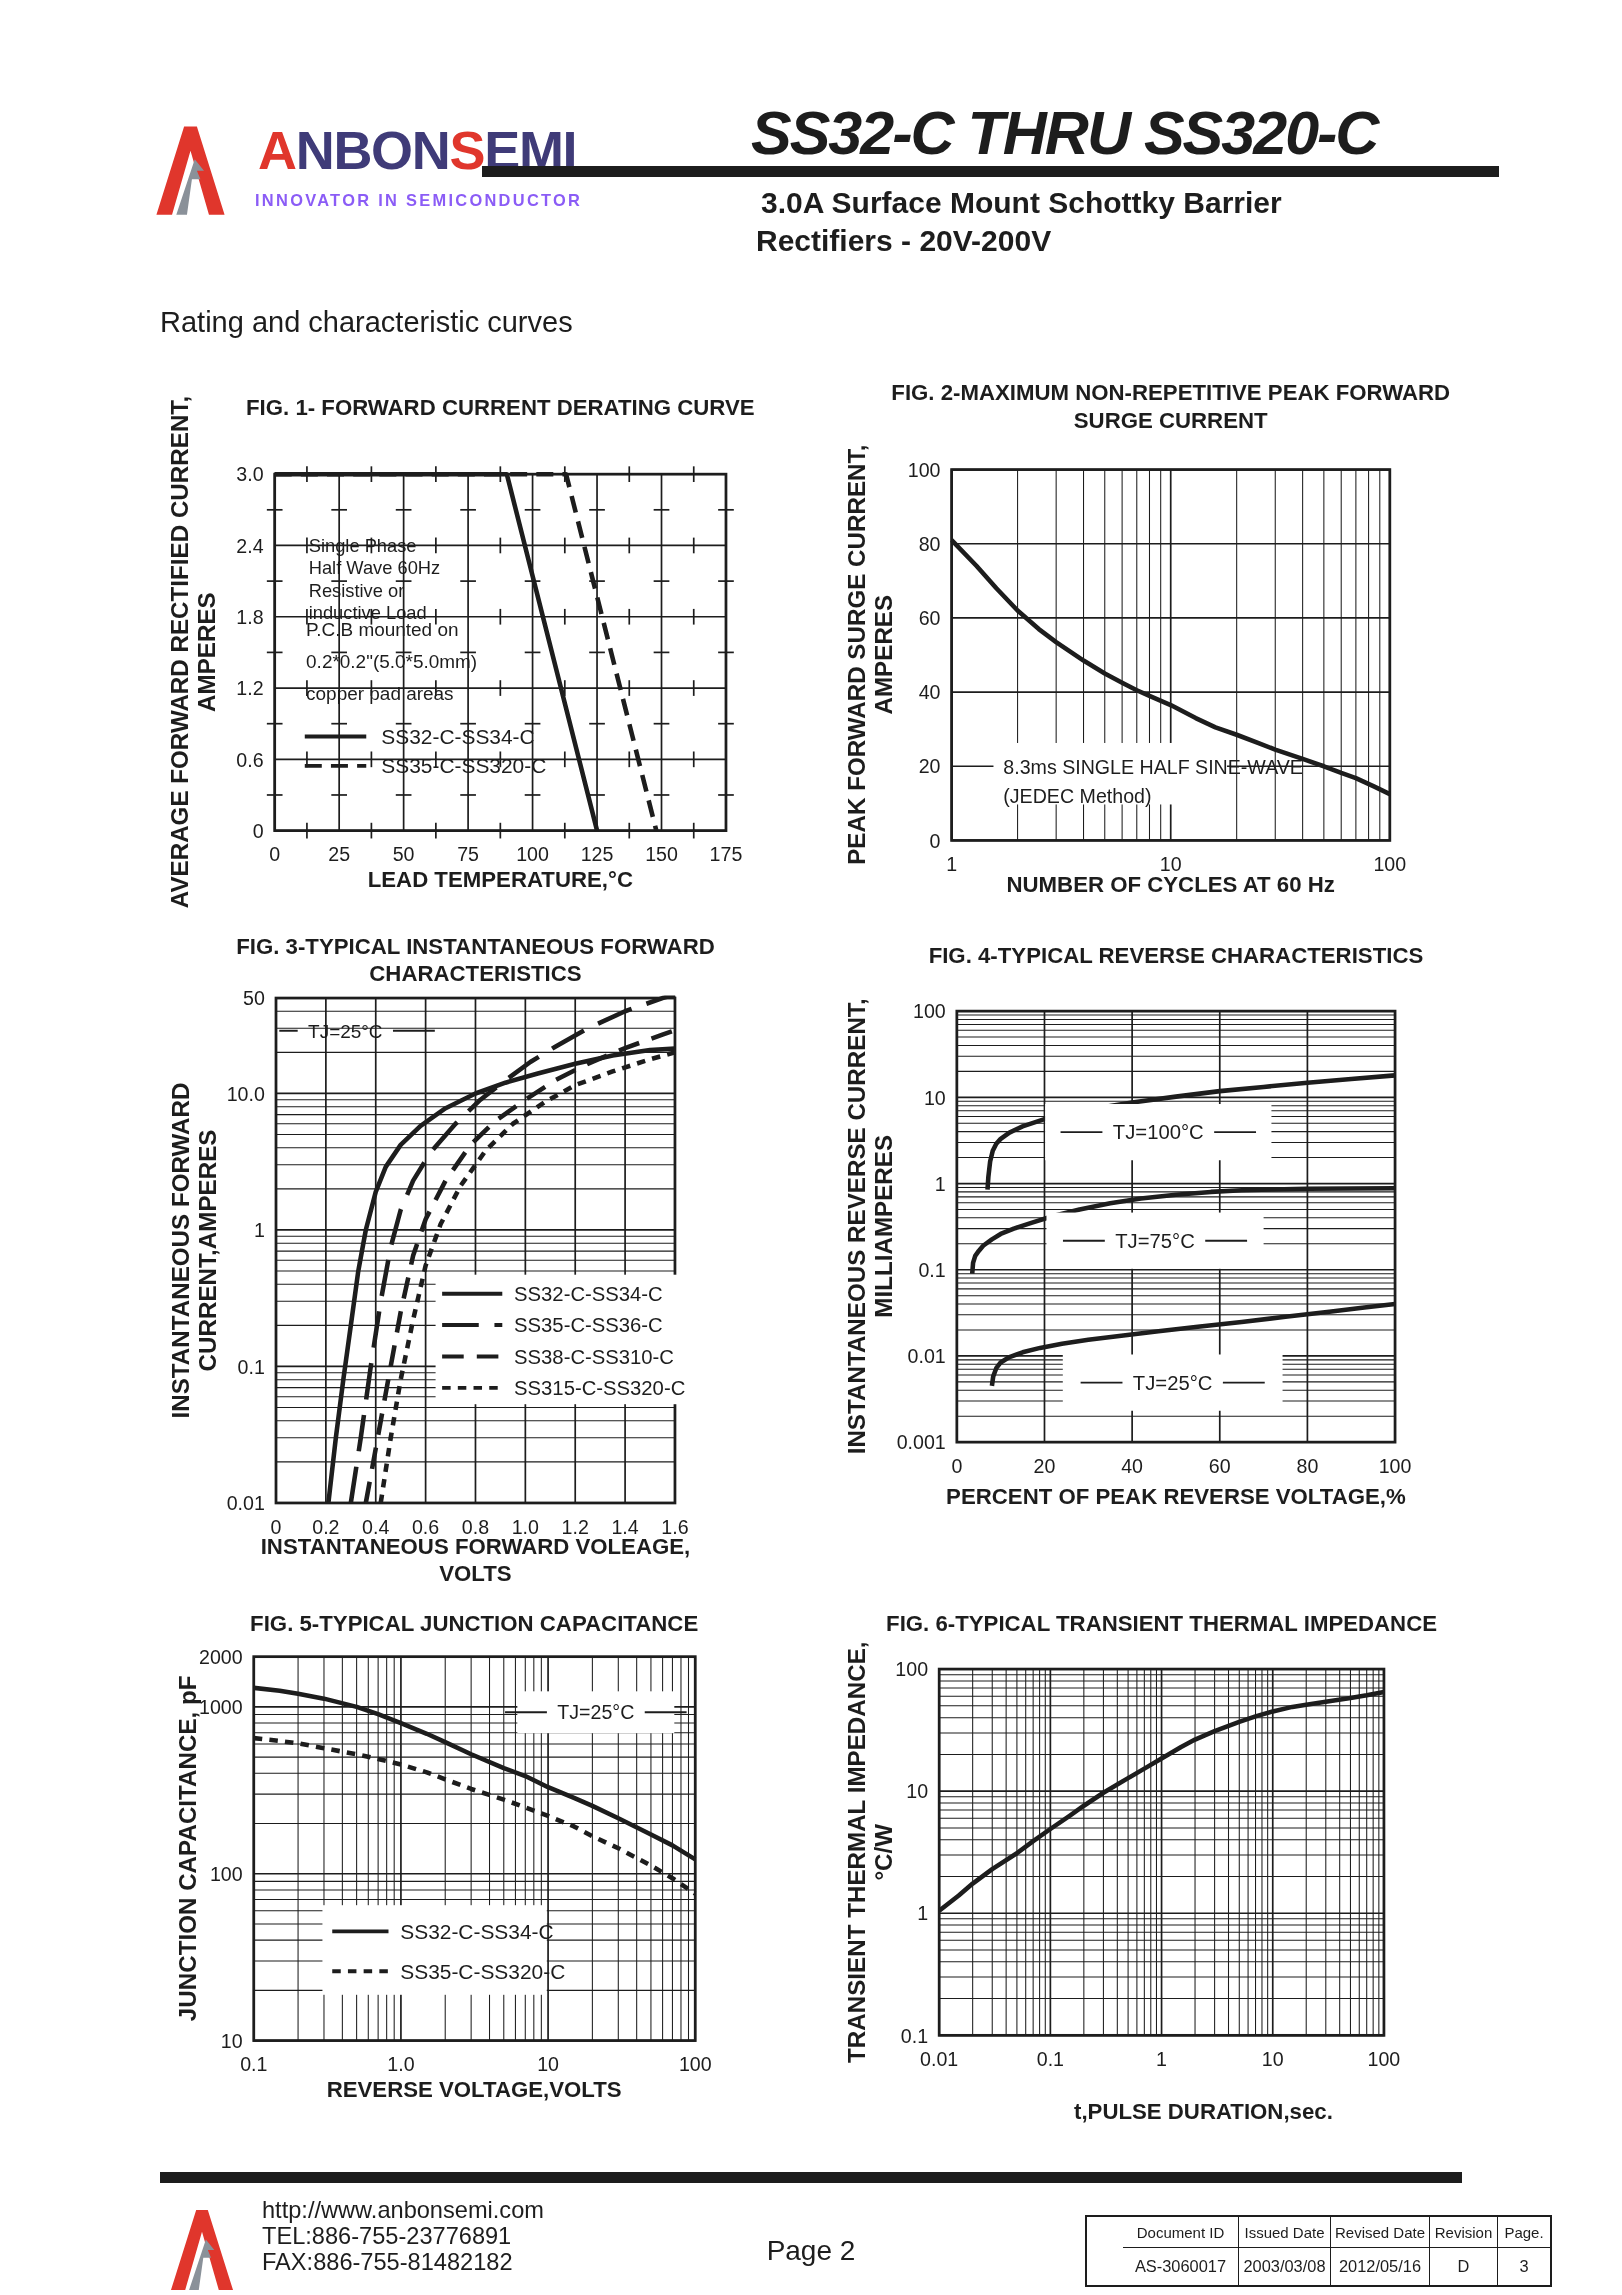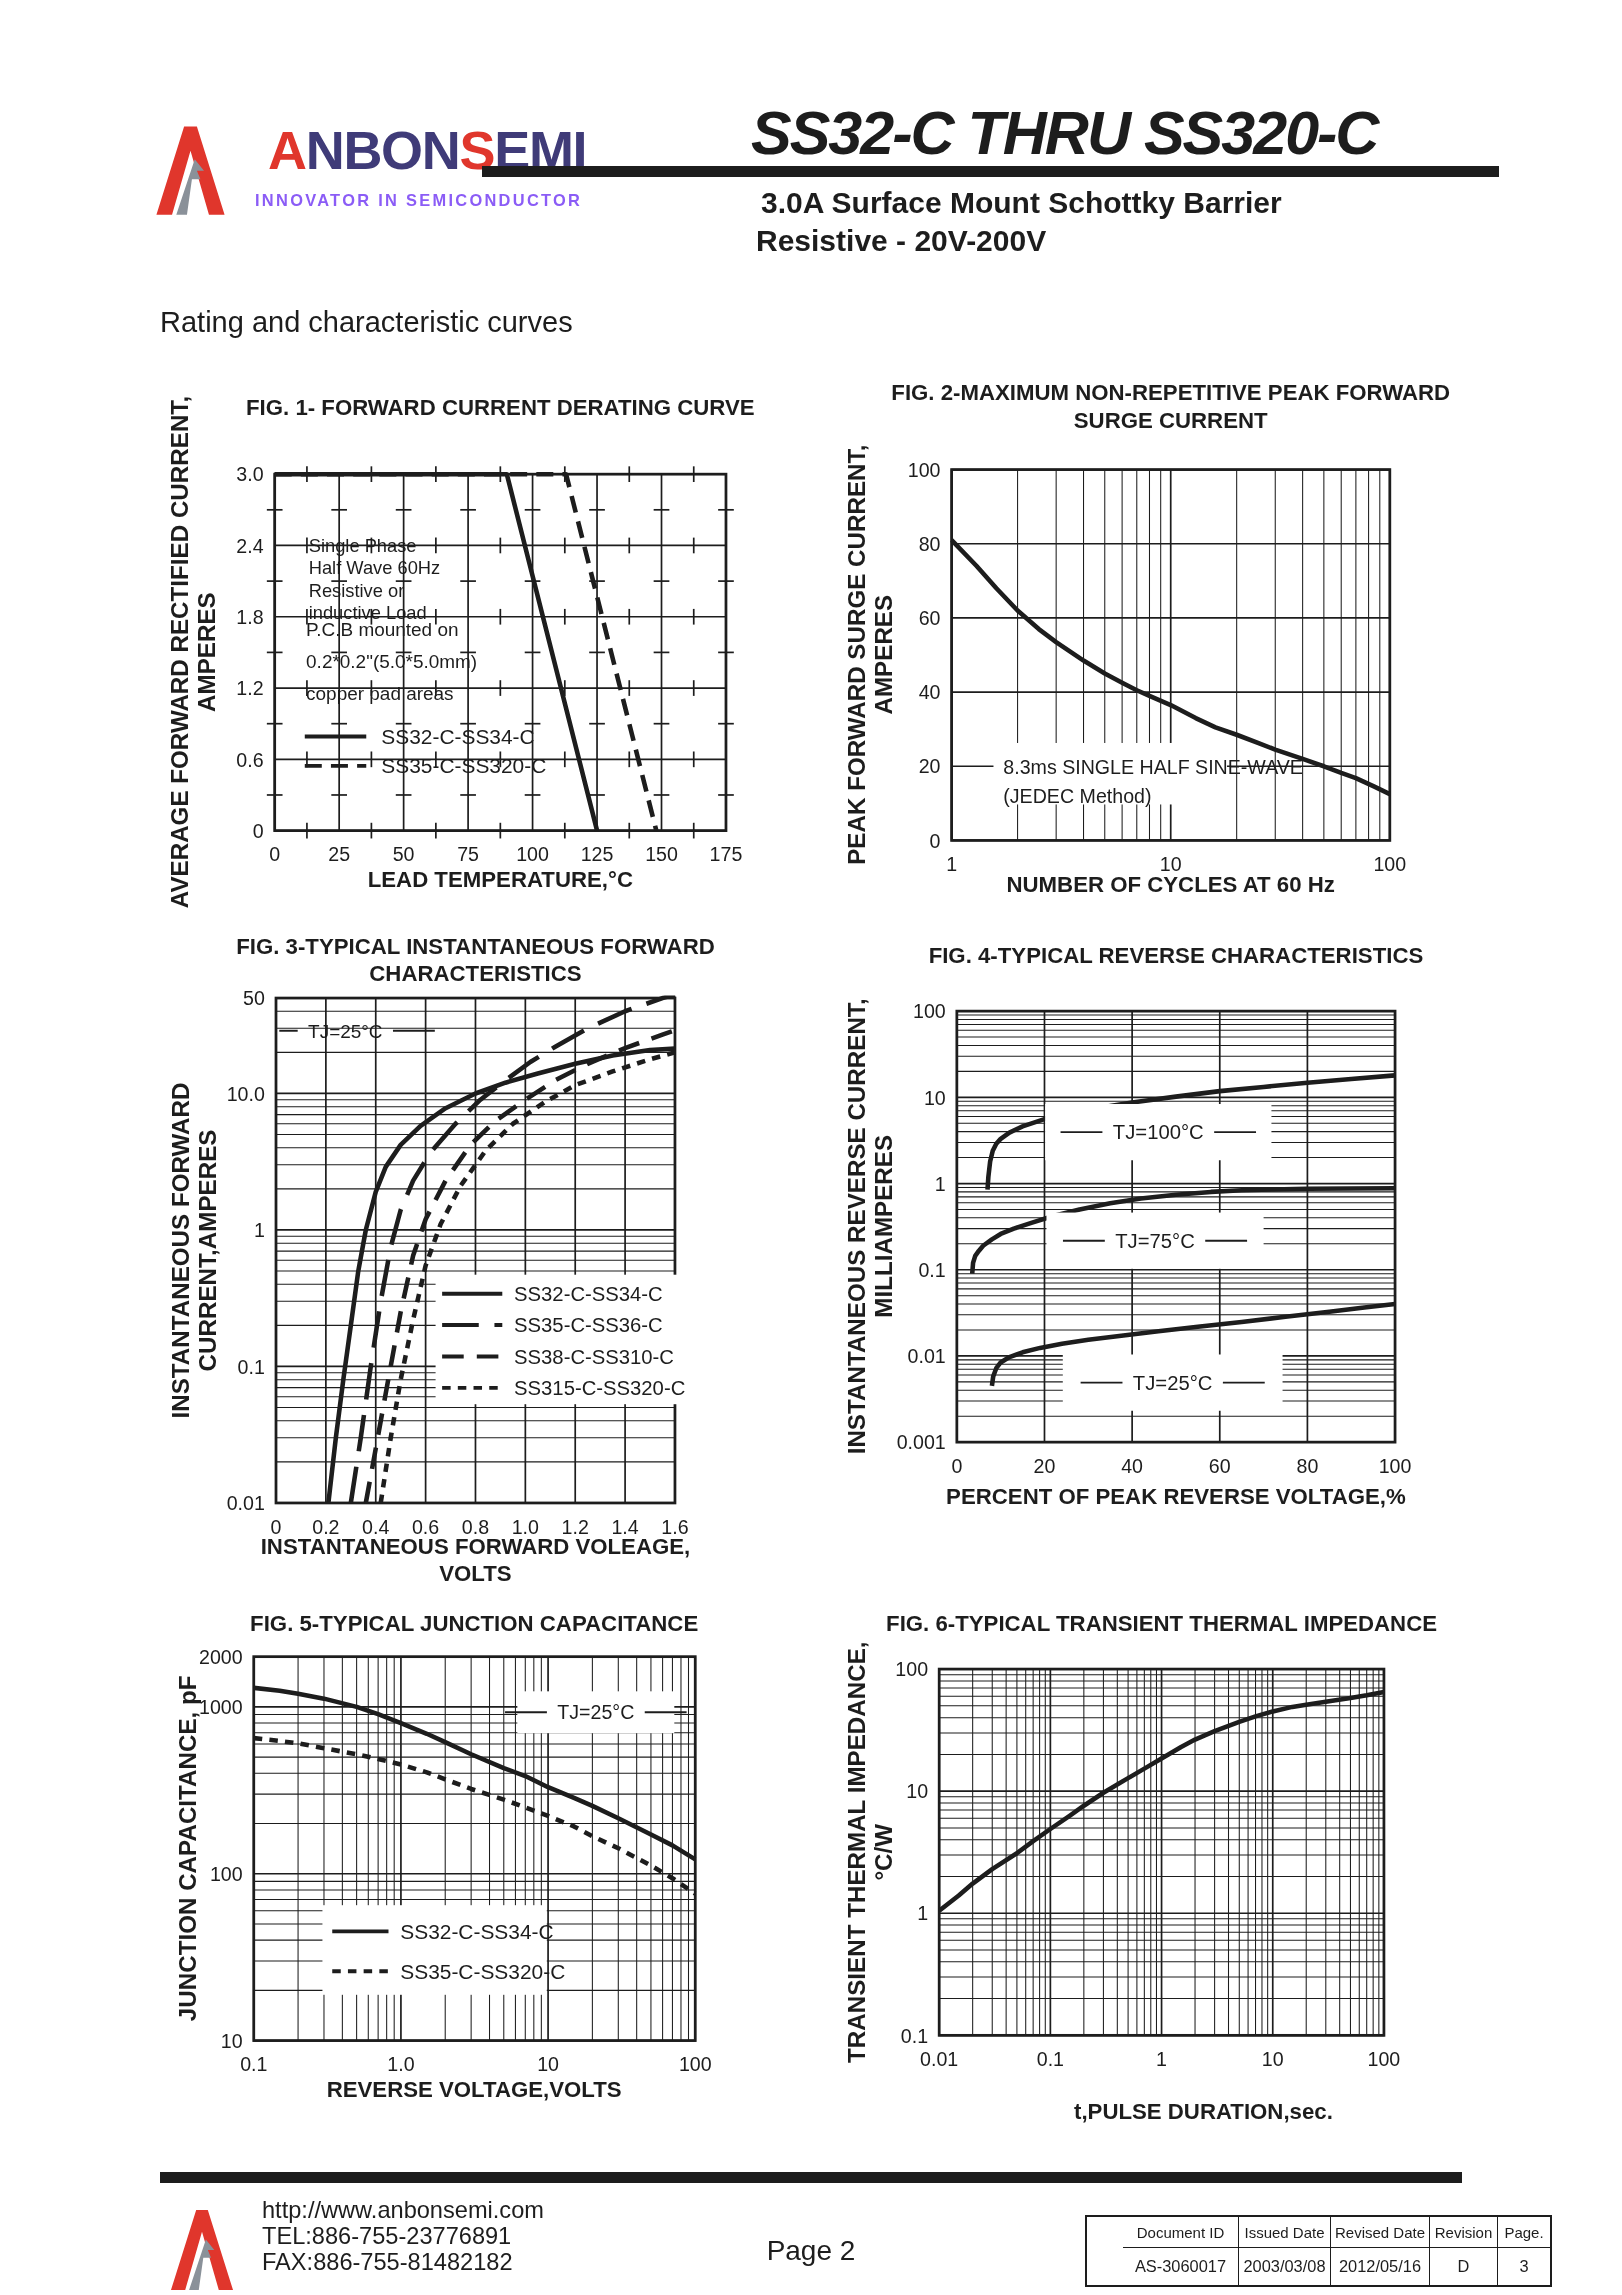--- a/index.html
+++ b/index.html
@@ -2,21 +2,21 @@
 <html style="font-size:10.5px"><head>
 <meta charset="utf-8">
 <style>
   * { margin:0; padding:0; box-sizing:border-box; }
   html,body { background:#fff; }
   body { width:1622px; height:2295px; position:relative; font-family:"Liberation Sans", sans-serif; color:#1d1d1d; overflow:hidden; }
   .page { position:absolute; left:0; top:0; width:1622px; height:2295px; background:#fff; }
 
   
   .logo-svg { position:absolute; left:155px; top:122px; width:71px; height:93px; }
-  .brand { position:absolute; left:268px; top:123px; font-size:54px; font-weight:bold; letter-spacing:-1.3px; line-height:1; }
+  .brand { position:absolute; left:258px; top:123px; font-size:54px; font-weight:bold; letter-spacing:-1.3px; line-height:1; }
   .brand .r { color:#E0362C; }
   .brand .b { color:#3F3B78; }
   .tagline { position:absolute; left:255px; top:191px; font-size:16.4px; letter-spacing:2.3px; color:#8b5cf6; font-weight:bold; }
   .doc-title { position:absolute; left:751px; top:103px; font-size:61px; font-weight:bold; letter-spacing:-2px; line-height:1;font-style:italic; }
   .title-bar { position:absolute; left:482px; top:166px; width:1017px; height:11px; background:#1d1d1d; }
   .subtitle1 { position:absolute; left:761px; top:186px; font-size:30px; font-weight:bold; }
   .subtitle2 { position:absolute; left:756px; top:224px; font-size:30px; font-weight:bold; }
   .section-heading { position:absolute; left:160px; top:306px; font-size:29px; font-weight:normal; }
 
   #charts { position:absolute; left:0; top:0; }
@@ -44,21 +44,21 @@
 
   <svg class="logo-svg" viewBox="0 0 100 130">
     <path d="M2,130 L41,6 L59,6 L98,130 L76,130 L50,40 L24,130 Z" fill="#E0362C"></path>
     <path d="M30,130 L56,52 L69,68 L59,68 L64,80 L52,80 L45,130 Z" fill="#8A9199"></path>
   </svg>
   <div class="brand"><span class="r">A</span><span class="b">NBON</span><span class="r">S</span><span class="b">EMI</span></div>
   <div class="tagline">INNOVATOR IN SEMICONDUCTOR</div>
   <div class="doc-title">SS32-C THRU SS320-C</div>
   <div class="title-bar"></div>
   <div class="subtitle1">3.0A Surface Mount  Schottky Barrier</div>
-  <div class="subtitle2">Resistive - 20V-200V</div>
+  <div class="subtitle2">Rectifiers - 20V-200V</div>
   <div class="section-heading">Rating and characteristic curves</div>
 
   <svg id="charts" width="1622" height="2295" viewBox="0 0 2480 3509">
       <g>
         <line x1="420" x2="420" y1="725" y2="1270" stroke="#1d1d1d" stroke-width="2.6"></line>
         <line x1="518.5714285714286" x2="518.5714285714286" y1="725" y2="1270" stroke="#1d1d1d" stroke-width="2.6"></line>
         <line x1="617.1428571428571" x2="617.1428571428571" y1="725" y2="1270" stroke="#1d1d1d" stroke-width="2.6"></line>
         <line x1="715.7142857142858" x2="715.7142857142858" y1="725" y2="1270" stroke="#1d1d1d" stroke-width="2.6"></line>
         <line x1="814.2857142857142" x2="814.2857142857142" y1="725" y2="1270" stroke="#1d1d1d" stroke-width="2.6"></line>
         <line x1="912.8571428571429" x2="912.8571428571429" y1="725" y2="1270" stroke="#1d1d1d" stroke-width="2.6"></line>

